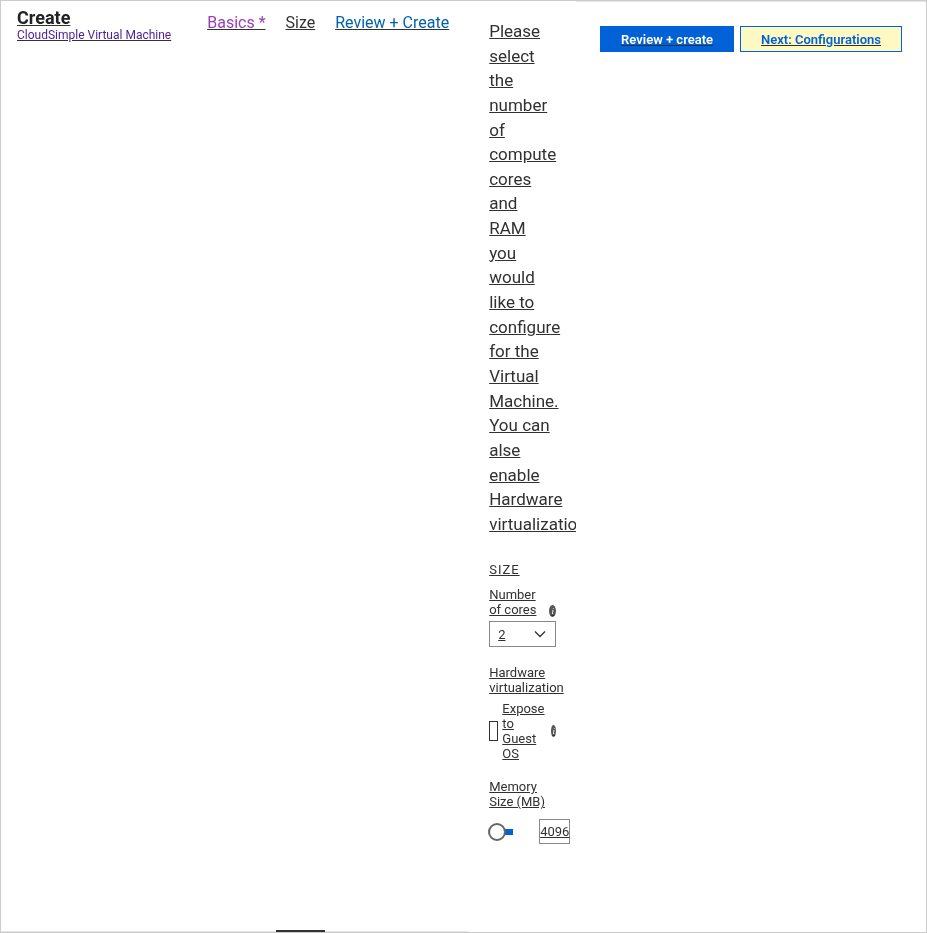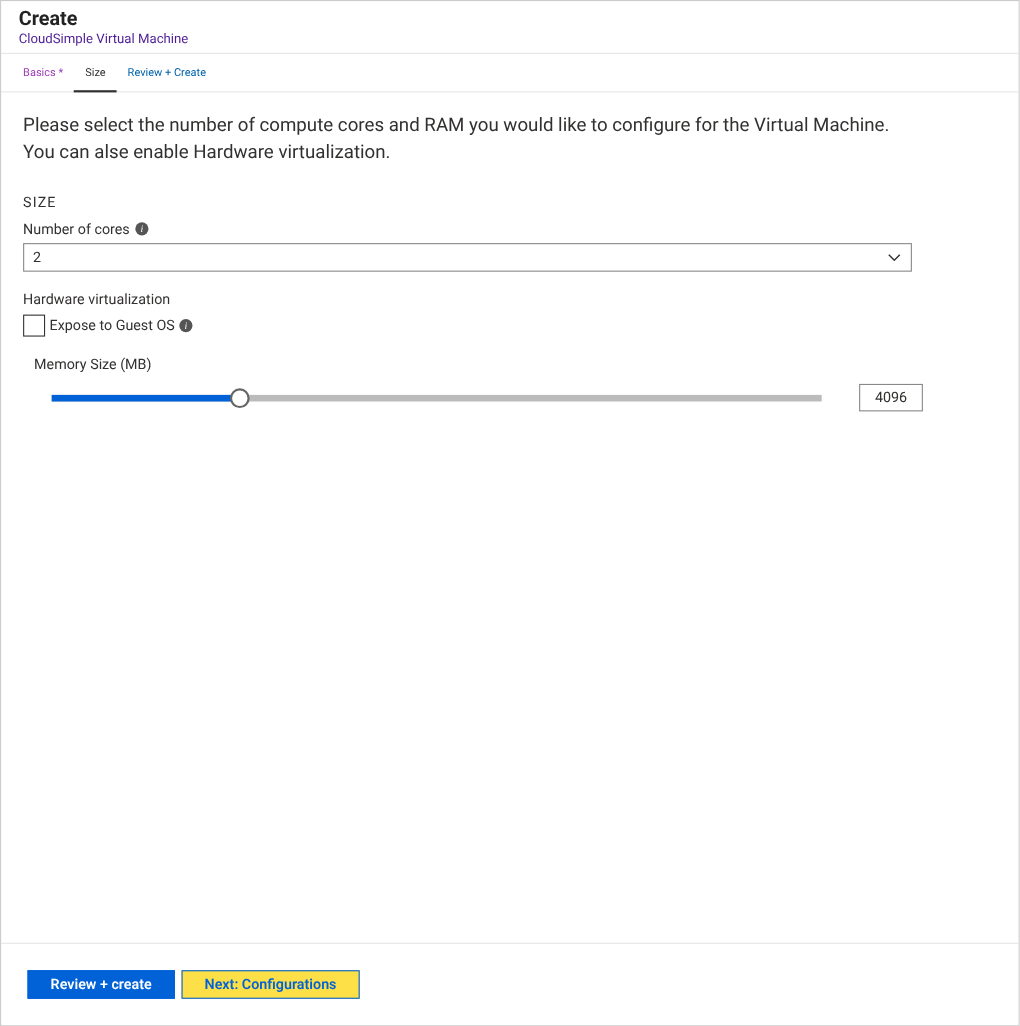--- a/index.html
+++ b/index.html
@@ -9,22 +9,23 @@
     background: #fff;
     font-family: "Segoe UI", -apple-system, BlinkMacSystemFont, Roboto, "Helvetica Neue", sans-serif;
     font-size: 13px;
     color: #323130;
   }
   .window {
     width: 927px;
     height: 933px;
     border: 1px solid #ccc;
     display: flex;
-    flex-direction: column;
+    flex-direction: row;
     position: relative;
+    text-decoration: underline;
   }
   .header {
     padding: 6px 16px 6px 16px;
     border-bottom: 1px solid #e5e5e5;
   }
   .header-title {
     font-size: 18px;
     font-weight: 700;
     color: #222;
     margin: 0;
@@ -32,21 +33,21 @@
   .header-subtitle {
     font-size: 12px;
     color: #4c1d95;
     margin-top: 0px;
   }
   .tabs {
     display: flex;
     gap: 0;
     padding: 0 10px;
     border-bottom: 1px solid #e5e5e5;
-    font-size: 10px;
+    font-size: 16px;
   }
   .tab {
     padding: 12px 10px 10px 10px;
     cursor: pointer;
     color: #0062ad;
     border-bottom: 2px solid transparent;
     margin-bottom: -1px;
   }
   .tab.completed { color: #9b3db5; }
   .tab.active { color: #323130; border-bottom: 2px solid #323130; font-weight: 400; }
@@ -62,21 +63,21 @@
     max-width: 800px;
   }
   .section-title {
     margin-top: 26px;
     font-size: 13px;
     letter-spacing: 1px;
     color: #323130;
   }
   .field-label {
     display: flex;
-    align-items: flex-start;
+    align-items: flex-end;
     gap: 5px;
     font-size: 13px;
     margin-top: 10px;
     margin-bottom: 4px;
     color: #323130;
   }
   .info-icon {
     display: inline-flex;
     align-items: center;
     justify-content: center;
@@ -123,21 +124,21 @@
     gap: 4px;
     font-size: 13px;
   }
   .checkbox-box {
     width: 20px;
     height: 20px;
     border: 1px solid #333;
     background: #fff;
     cursor: pointer;
   }
-  .mem-section { margin-top: 18px; margin-left: 10px; }
+  .mem-section { margin-top: 18px; }
   .mem-row {
     display: flex;
     align-items: center;
     gap: 18px;
     width: 808px;
     max-width: 100%;
     margin-top: 10px;
   }
   .slider-wrap {
     flex: 1;
@@ -198,21 +199,21 @@
     border: 1px solid #0062d6;
     display: inline-flex;
     align-items: center;
     cursor: pointer;
   }
   .btn-primary {
     background: #0062d6;
     color: #fff;
   }
   .btn-secondary {
-    background: #fde047;
+    background: #fef9c3;
     color: #0062d6;
     margin-left: 6px;
   }
 </style>
 </head>
 <body>
 
 <div class="window">
 
   <div class="header">

